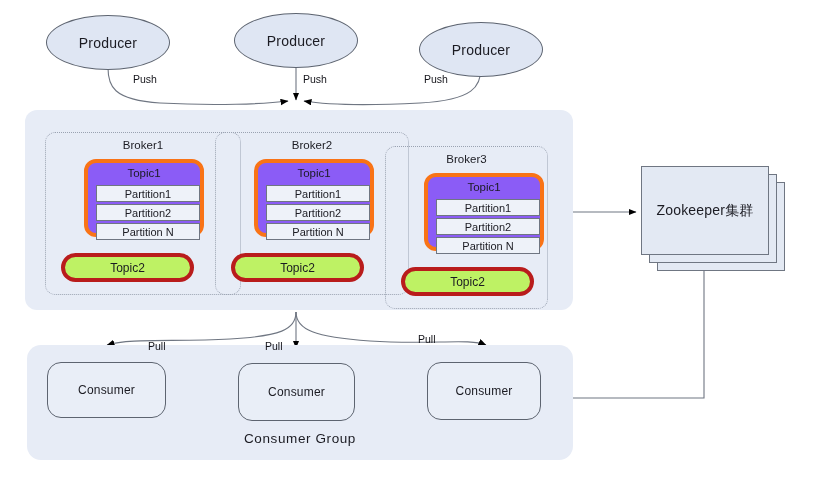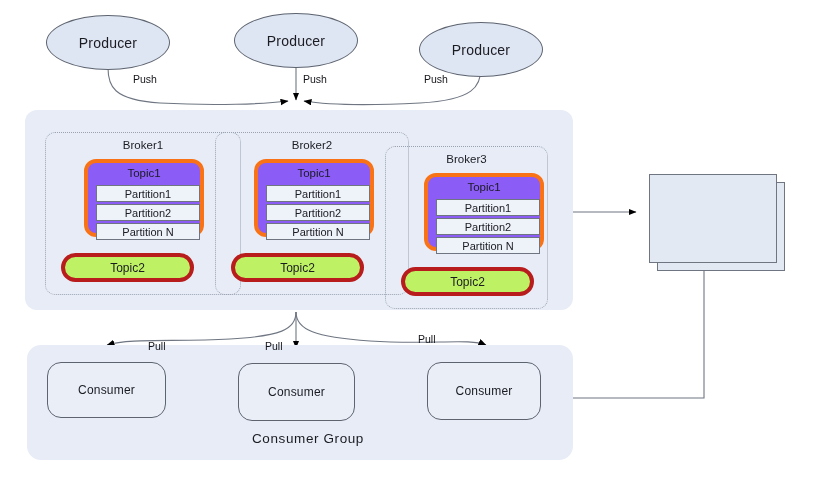--- a/index.html
+++ b/index.html
@@ -124,21 +124,21 @@
 
   
   .cg-panel {
     position: absolute;
     background: #e7ecf6;
     border-radius: 14px;
     box-sizing: border-box;
   }
   .cg-label {
     position: absolute;
-    left: 8px;
+    left: 0;
     width: 100%;
     text-align: center;
     font-size: 13.5px;
     color: #1b1b22;
     letter-spacing: .6px;
   }
   .consumer {
     position: absolute;
     border: 1px solid #5d6470;
     border-radius: 14px;
@@ -255,20 +255,23 @@
         <div class="partition" style="left:8px; top:41px; width:104px; height:17px;">Partition2</div>
         <div class="partition" style="left:8px; top:60px; width:104px; height:17px;">Partition N</div>
       </div>
 
       <div class="topic2" style="left:15px; top:120px; width:133px; height:29px;">Topic2</div>
     </div>
   </div>
 
   <div class="zk-box" style="left:657px; top:182px; width:128px; height:89px;"></div>
   <div class="zk-box" style="left:649px; top:174px; width:128px; height:89px;"></div>
+  <div class="zk-box zk-front" style="left:641px; top:166px; width:128px; height:89px;">
+    <span class="node-text">Zookeeper集群</span>
+  </div>
 
   <div class="cg-panel" style="left:27px; top:345px; width:546px; height:115px;">
     <div class="cg-label" style="top:86px;">Consumer  Group</div>
   </div>
 
   <div class="consumer" style="left:47px; top:362px; width:119px; height:56px;">
     <span class="node-text">Consumer</span>
   </div>
   <div class="consumer" style="left:238px; top:363px; width:117px; height:58px;">
     <span class="node-text">Consumer</span>

